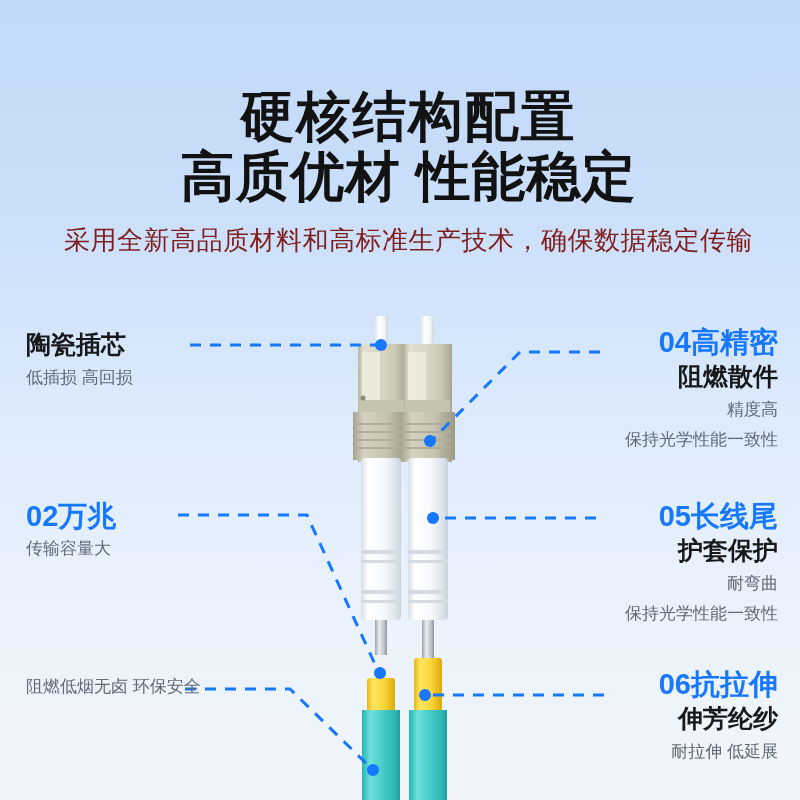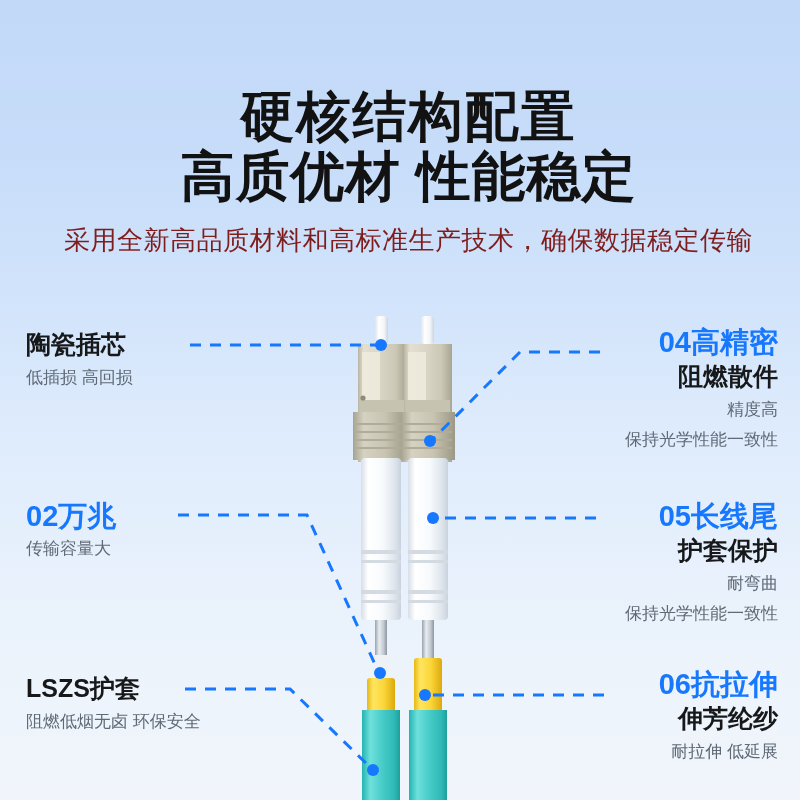--- a/index.html
+++ b/index.html
@@ -228,21 +228,20 @@
   <div class="f-sub">陶瓷插芯</div>
   <div class="f-desc">低插损 高回损</div>
 </div>
 
 <div class="feature left" id="feature-02">
   <div class="f-num">02万兆</div>
   <div class="f-desc">传输容量大</div>
 </div>
 
 <div class="feature left" id="feature-03">
-  <div class="f-sub">LSZS护套</div>
   <div class="f-desc">阻燃低烟无卤 环保安全</div>
 </div>
 
 <div class="feature right" id="feature-04">
   <div class="f-num">04高精密</div>
   <div class="f-sub">阻燃散件</div>
   <div class="f-desc">精度高</div>
   <div class="f-desc">保持光学性能一致性</div>
 </div>
 

